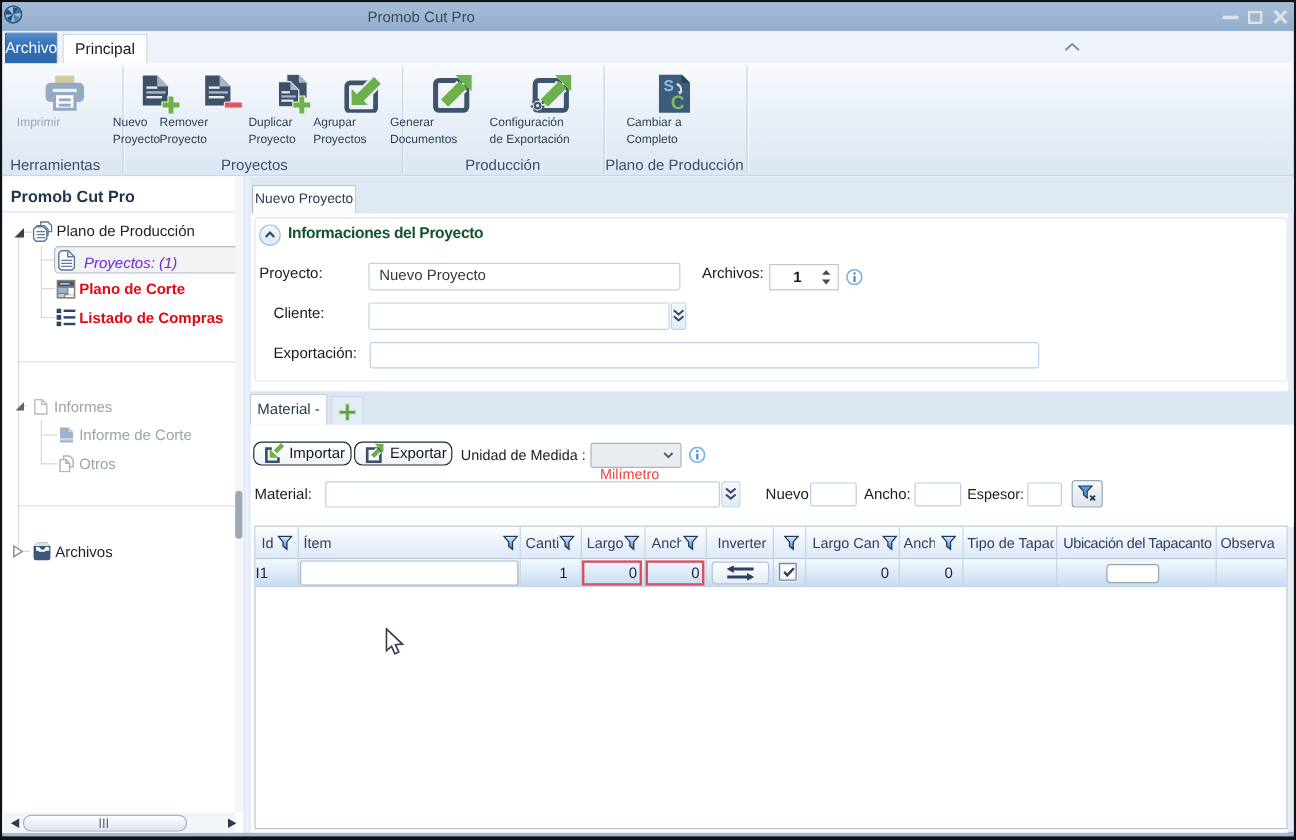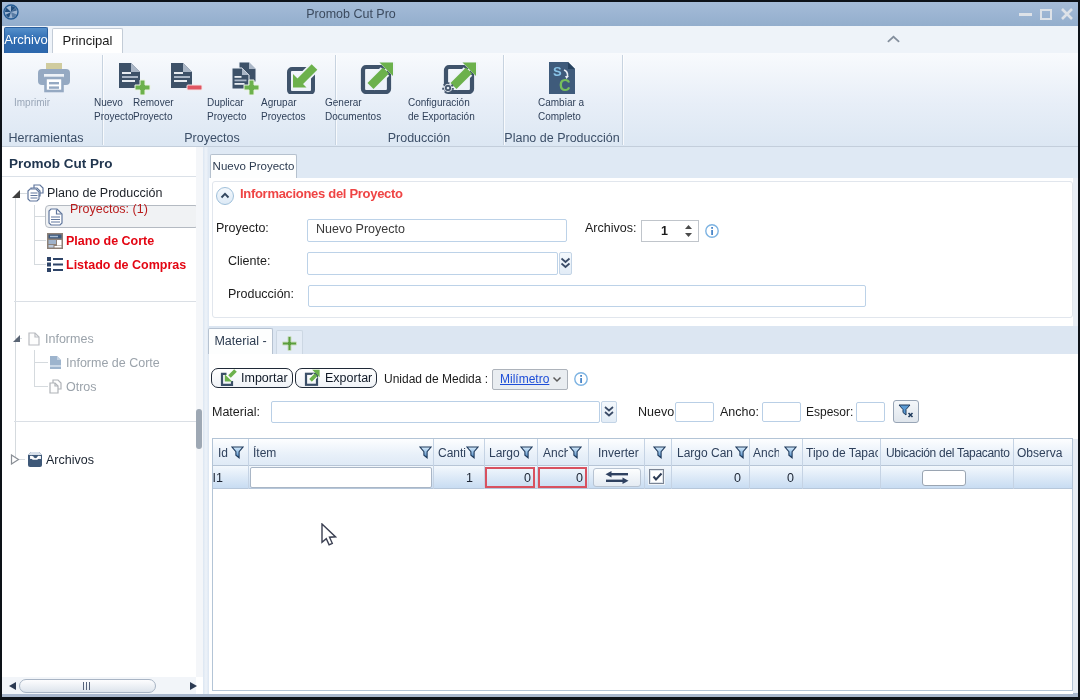--- a/index.html
+++ b/index.html
@@ -129,21 +129,21 @@
 <div class="rbtnlbl" style="left:408px;top:96px;width:100px;">Configuración<br>de Exportación</div>
 
 <svg class="abs" style="left:549px;top:62px;" width="27" height="33" viewBox="0 0 27 33">
  <path d="M0 0 H19 L26 7 V32 H0 Z" fill="#3f5b7b"></path>
  <path d="M19 0 L26 7 H19 Z" fill="#27425f"></path>
  <text x="4" y="14" font-family="Liberation Sans" font-size="13" font-weight="bold" fill="#8ac4e8">S</text>
  <path d="M15 8 q4 1.5 3.5 6" fill="none" stroke="#e9eef4" stroke-width="1.6"></path>
  <path d="M16 14 h4 l-2.5 3 Z" fill="#e9eef4"></path>
  <text x="10" y="29" font-family="Liberation Sans" font-size="16" font-weight="bold" fill="#76bf5c">C</text>
 </svg>
-<div class="rbtnlbl" style="left:538px;top:96px;width:80px;">Cambiar a<br>Completo</div>
+<div class="rbtnlbl" style="left:522px;top:96px;width:80px;">Cambiar a<br>Completo</div>
 
 <div class="glbl" style="left:2px;top:131px;width:88px;">Herramientas</div>
 <div class="glbl" style="left:162px;top:131px;width:100px;">Proyectos</div>
 <div class="glbl" style="left:369px;top:131px;width:100px;">Producción</div>
 <div class="glbl" style="left:502px;top:131px;width:120px;">Plano de Producción</div>
 </div>
 
 <div id="leftpanel">
 <div class="abs" style="left:2px;top:147px;width:201px;height:547px;background:#fff;"></div>
 <div class="abs" style="left:9px;top:156px;font-size:13.5px;font-weight:bold;color:#21364f;">Promob Cut Pro</div>
@@ -174,21 +174,21 @@
  <path d="M3.5 9 h7 M3.5 11.5 h7 M3.5 14 h7" stroke="#61779d" stroke-width="1.1"></path>
 </svg>
 <div class="treetxt" style="left:47px;top:186px;color:#1c2128;">Plano de Producción</div>
 
 <div class="abs" style="left:45px;top:205px;width:154px;height:23px;background:#f0f2f4;border:1px solid #b4bac2;border-radius:4px;box-sizing:border-box;"></div>
 <svg class="abs" style="left:48px;top:208px;" width="15" height="18" viewBox="0 0 15 18">
  <path d="M3 1 h6 l5 5 v9 l-2 2 h-9 l-2 -2 v-12 z" fill="#fff" stroke="#61779d" stroke-width="1.2"></path>
  <path d="M8.5 1.5 v4.5 h5" fill="none" stroke="#61779d" stroke-width="1.2"></path>
  <path d="M3 9 h9 M3 11.5 h9 M3 14 h9" stroke="#61779d" stroke-width="1.1"></path>
 </svg>
-<div class="treetxt" style="left:70px;top:202px;color:#b91c1c;">Proyectos: (1)</div>
+<div class="treetxt" style="left:70px;top:212px;color:#6d28d9;font-style:italic;">Proyectos: (1)</div>
 
 <svg class="abs" style="left:47px;top:233px;" width="16" height="16" viewBox="0 0 16 16">
  <rect x="0" y="0" width="16" height="16" fill="#8d8178"></rect>
  <rect x="1.5" y="1.5" width="13" height="4" fill="#3e5a7e"></rect>
  <rect x="3" y="2.8" width="8" height="1.4" fill="#a8bcd4"></rect>
  <rect x="1.5" y="7" width="7.5" height="4" fill="#9fb3cc"></rect>
  <rect x="10" y="7" width="4.5" height="5.5" fill="#fff"></rect>
  <rect x="1.5" y="12" width="5" height="2.5" fill="#b9c9dd"></rect>
  <rect x="7.5" y="13" width="7" height="1.5" fill="#fff"></rect>
 </svg>
@@ -258,21 +258,21 @@
 <div class="abs" style="left:209px;top:147px;width:864px;height:547px;background:#fff;"></div>
 
 <div class="abs" style="left:209px;top:147px;width:869px;height:31px;background:#dfe9f4;"></div>
 <div class="abs" style="left:210px;top:154px;width:87px;height:24px;background:#fdfefe;border:1px solid #b5c1ce;border-bottom:none;border-radius:2px 2px 0 0;box-sizing:border-box;text-align:center;line-height:23px;font-size:11.5px;color:#2c3b50;white-space:nowrap;">Nuevo Proyecto</div>
 
 <div class="abs" style="left:212px;top:181px;width:861px;height:137px;background:#fff;border:1px solid #e1e6ed;border-radius:3px;box-sizing:border-box;"></div>
 <div class="abs" style="left:216px;top:187px;width:18px;height:18px;border-radius:50%;background:linear-gradient(#f4f8fc,#ddeaf6);border:1px solid #9fc0da;box-sizing:border-box;"></div>
 <svg class="abs" style="left:220px;top:192px;" width="10" height="7" viewBox="0 0 10 7">
       <path d="M1.5 5.5 L5 1.8 L8.5 5.5" fill="none" stroke="#33475f" stroke-width="1.9"></path>
     </svg>
-<div class="abs" style="left:240px;top:186px;font-size:13px;font-weight:bold;color:#ef4444;letter-spacing:-0.3px;">Informaciones del Proyecto</div>
+<div class="abs" style="left:240px;top:186px;font-size:13px;font-weight:bold;color:#14532d;letter-spacing:-0.3px;">Informaciones del Proyecto</div>
 <div class="lbl" style="left:216px;top:221px;">Proyecto:</div>
 <div class="inp" style="left:307px;top:219px;width:260px;height:23px;"></div>
 <div class="lbl" style="left:316px;top:222px;color:#3a3a3a;">Nuevo Proyecto</div>
 <div class="lbl" style="left:585px;top:221px;">Archivos:</div>
 <div class="abs" style="left:641px;top:220px;width:58px;height:22px;background:#fff;border:1px solid #c0c5cb;box-sizing:border-box;"></div>
 <div class="abs" style="left:640px;top:224px;width:28px;text-align:right;font-size:12.5px;font-weight:bold;color:#1b1b1b;">1</div>
 <svg class="abs" style="left:684px;top:224px;" width="9" height="14" viewBox="0 0 9 14">
  <path d="M1 5 L4.5 1 L8 5 Z" fill="#4b4b4b"></path>
  <path d="M1 9 L4.5 13 L8 9 Z" fill="#4b4b4b"></path>
 </svg>
@@ -281,21 +281,21 @@
  <rect x="6.2" y="3" width="1.8" height="1.8" fill="#4a86c8"></rect>
  <rect x="6.2" y="6" width="1.8" height="5" fill="#4a86c8"></rect>
 </svg>
 <div class="lbl" style="left:228px;top:254px;">Cliente:</div>
 <div class="inp" style="left:307px;top:252px;width:251px;height:23px;"></div>
 <div class="abs" style="left:559px;top:252px;width:13px;height:23px;background:linear-gradient(#f4f8fc,#e2ecf6);border:1px solid #c3d4e6;border-radius:2px;box-sizing:border-box;"></div>
 <svg class="abs" style="left:560px;top:257px;" width="11" height="13" viewBox="0 0 11 13">
  <path d="M1.5 1.5 L5.5 5 L9.5 1.5" fill="none" stroke="#394a66" stroke-width="1.7"></path>
  <path d="M1.5 6.5 L5.5 10 L9.5 6.5" fill="none" stroke="#394a66" stroke-width="1.7"></path>
 </svg>
-<div class="lbl" style="left:228px;top:287px;">Producción:</div>
+<div class="lbl" style="left:228px;top:287px;">Exportación:</div>
 <div class="inp" style="left:308px;top:285px;width:558px;height:22px;"></div>
 
 <div class="abs" style="left:209px;top:326px;width:869px;height:28px;background:#dce6f2;"></div>
 <div class="abs" style="left:208px;top:328px;width:65px;height:26px;background:#fdfefe;border:1px solid #b6c2d1;border-bottom:none;border-radius:2px 2px 0 0;box-sizing:border-box;text-align:center;line-height:25px;font-size:12.5px;color:#2c3b50;">Material -</div>
 <div class="abs" style="left:276px;top:330px;width:27px;height:24px;background:#e4ecf6;border:1px solid #ccd7e3;border-bottom:none;border-radius:2px 2px 0 0;box-sizing:border-box;"></div>
 <svg class="abs" style="left:282px;top:336px;" width="15" height="15" viewBox="0 0 15 15">
  <path d="M6 0.5 h3 v5.5 h5.5 v3 h-5.5 v5.5 h-3 v-5.5 h-5.5 v-3 h5.5 z" fill="#5a9e3c" stroke="#c9dcc0" stroke-width="1"></path>
 </svg>
 
 <div class="abs" style="left:209px;top:354px;width:869px;height:85px;background:#fff;"></div>
@@ -309,21 +309,21 @@
 <div class="abs" style="left:295px;top:368px;width:82px;height:20px;background:linear-gradient(#ffffff,#f0f3f7);border:1.6px solid #1f2937;border-radius:7px;box-sizing:border-box;"></div>
 <svg class="abs" style="left:304px;top:369px;" width="17" height="17" viewBox="0 0 17 17">
  <rect x="2" y="4.8" width="11" height="11" fill="none" stroke="#3b4f68" stroke-width="2.2"></rect>
  <path d="M6 11.8 L11.5 6.3" stroke="#fff" stroke-width="6"></path>
  <path d="M6.5 11.3 L12 5.8" stroke="#6cb14c" stroke-width="3.8"></path>
  <path d="M8.2 0.8 H15.6 V8.2 Z" fill="#6cb14c"></path>
 </svg>
 <div class="lbl" style="left:325px;top:371px;color:#0f1826;">Exportar</div>
 <div class="lbl" style="left:384px;top:372px;font-size:12px;">Unidad de Medida :</div>
 <div class="abs" style="left:492px;top:369px;width:76px;height:21px;background:#e9edf1;border:1px solid #adb3bb;border-radius:2px;box-sizing:border-box;"></div>
-<div class="abs" style="left:500px;top:372px;font-size:12px;color:#1d4ed8;text-decoration:underline;">Milímetro</div>
+<div class="abs" style="left:500px;top:388px;font-size:12px;color:#ef4444;">Milímetro</div>
 <svg class="abs" style="left:552px;top:376px;" width="10" height="7" viewBox="0 0 10 7">
       <path d="M1.5 1.5 L5 5 L8.5 1.5" fill="none" stroke="#5a5a5a" stroke-width="1.5"></path>
     </svg>
 <svg class="abs" style="left:574px;top:372px;" width="14" height="14" viewBox="0 0 14 14">
  <circle cx="7" cy="7" r="6.2" fill="none" stroke="#7db3e2" stroke-width="1.4"></circle>
  <rect x="6.2" y="3" width="1.8" height="1.8" fill="#4a86c8"></rect>
  <rect x="6.2" y="6" width="1.8" height="5" fill="#4a86c8"></rect>
 </svg>
 
 <div class="lbl" style="left:212px;top:405px;">Material:</div>
@@ -400,21 +400,21 @@
 <div class="vline" style="left:484px;top:439px;height:50px;"></div>
 <div class="vline" style="left:537px;top:439px;height:50px;"></div>
 <div class="vline" style="left:588px;top:439px;height:50px;"></div>
 <div class="vline" style="left:644px;top:439px;height:50px;"></div>
 <div class="vline" style="left:671px;top:439px;height:50px;"></div>
 <div class="vline" style="left:749px;top:439px;height:50px;"></div>
 <div class="vline" style="left:802px;top:439px;height:50px;"></div>
 <div class="vline" style="left:880px;top:439px;height:50px;"></div>
 <div class="vline" style="left:1013px;top:439px;height:50px;"></div>
 
-<div class="abs" style="left:195px;top:471px;width:28px;text-align:right;font-size:12.5px;color:#1b2433;">I1</div>
+<div class="abs" style="left:213px;top:471px;width:28px;text-align:left;font-size:12.5px;color:#1b2433;">I1</div>
 <div class="abs" style="left:250px;top:467px;width:182px;height:21px;background:#fff;border:1px solid #a9b6c6;border-radius:2px;box-sizing:border-box;"></div>
 <div class="abs" style="left:433px;top:471px;width:40px;text-align:right;font-size:12.5px;color:#1b2433;">1</div>
 <div class="abs" style="left:485px;top:467px;width:50px;height:21px;border:2px solid #d8515f;box-sizing:border-box;"></div>
 <div class="abs" style="left:485px;top:471px;width:46px;text-align:right;font-size:12.5px;color:#1b2433;">0</div>
 <div class="abs" style="left:538px;top:467px;width:49px;height:21px;border:2px solid #d8515f;box-sizing:border-box;"></div>
 <div class="abs" style="left:538px;top:471px;width:45px;text-align:right;font-size:12.5px;color:#1b2433;">0</div>
 <div class="abs" style="left:593px;top:468px;width:48px;height:19px;background:linear-gradient(#fdfefe,#e4ebf3);border:1px solid #b7c3d2;border-radius:3px;box-sizing:border-box;"></div>
 <svg class="abs" style="left:604px;top:471px;" width="26" height="13" viewBox="0 0 26 13">
  <path d="M24 3.2 H6.5" stroke="#2f4160" stroke-width="2.4"></path>
  <path d="M7.5 0 V6.4 L1.5 3.2 Z" fill="#2f4160"></path>

